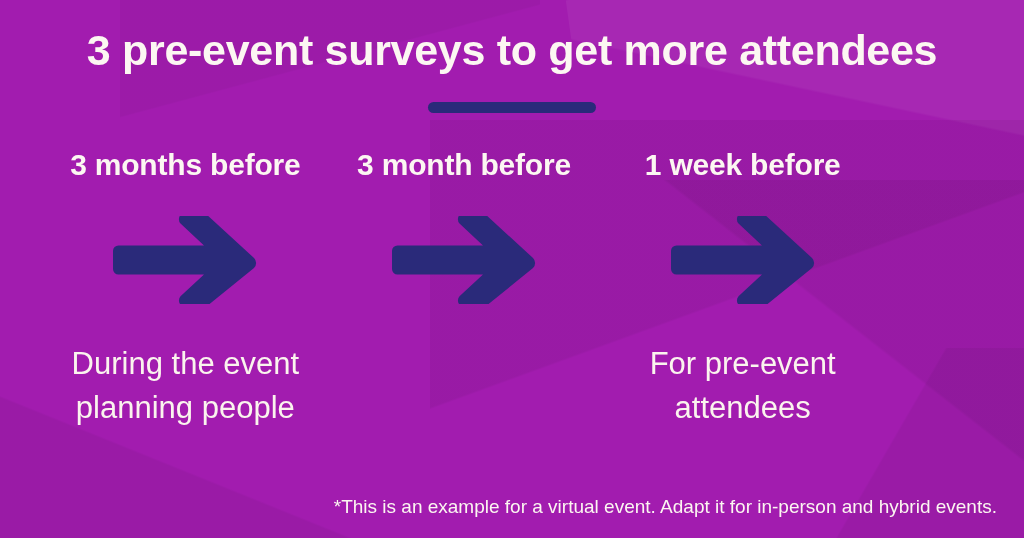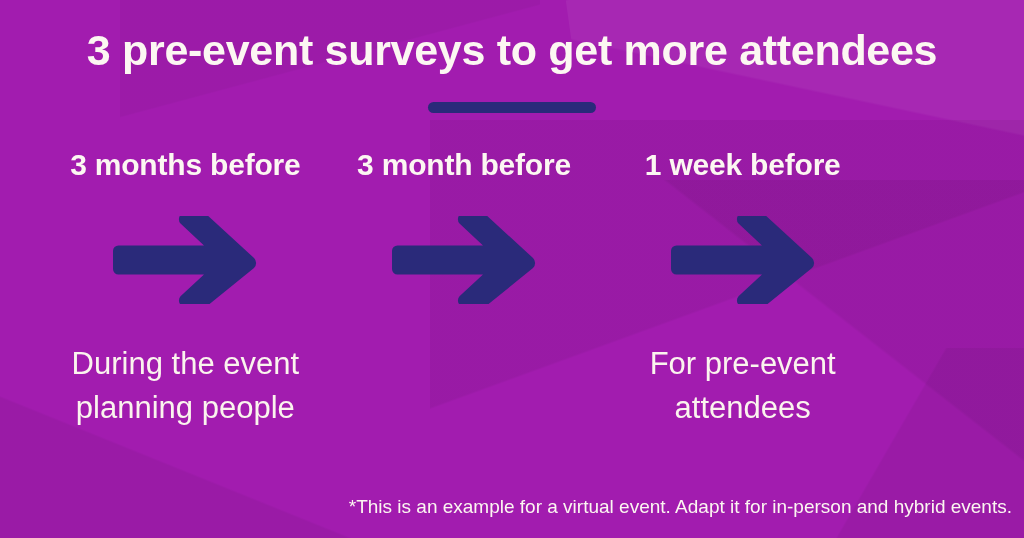--- a/index.html
+++ b/index.html
@@ -132,21 +132,21 @@
     font-weight: normal;
     line-height: 1.42;
     text-align: center;
     max-width: 300px;
   }
 
   
   .footnote {
     position: absolute;
     bottom: 20px;
-    right: 12px;
+    right: 27px;
     color: #fcf6f1;
     font-size: 19px;
     font-weight: normal;
     white-space: nowrap;
   }
 </style>
 </head>
 <body>
 
 <div id="canvas">

